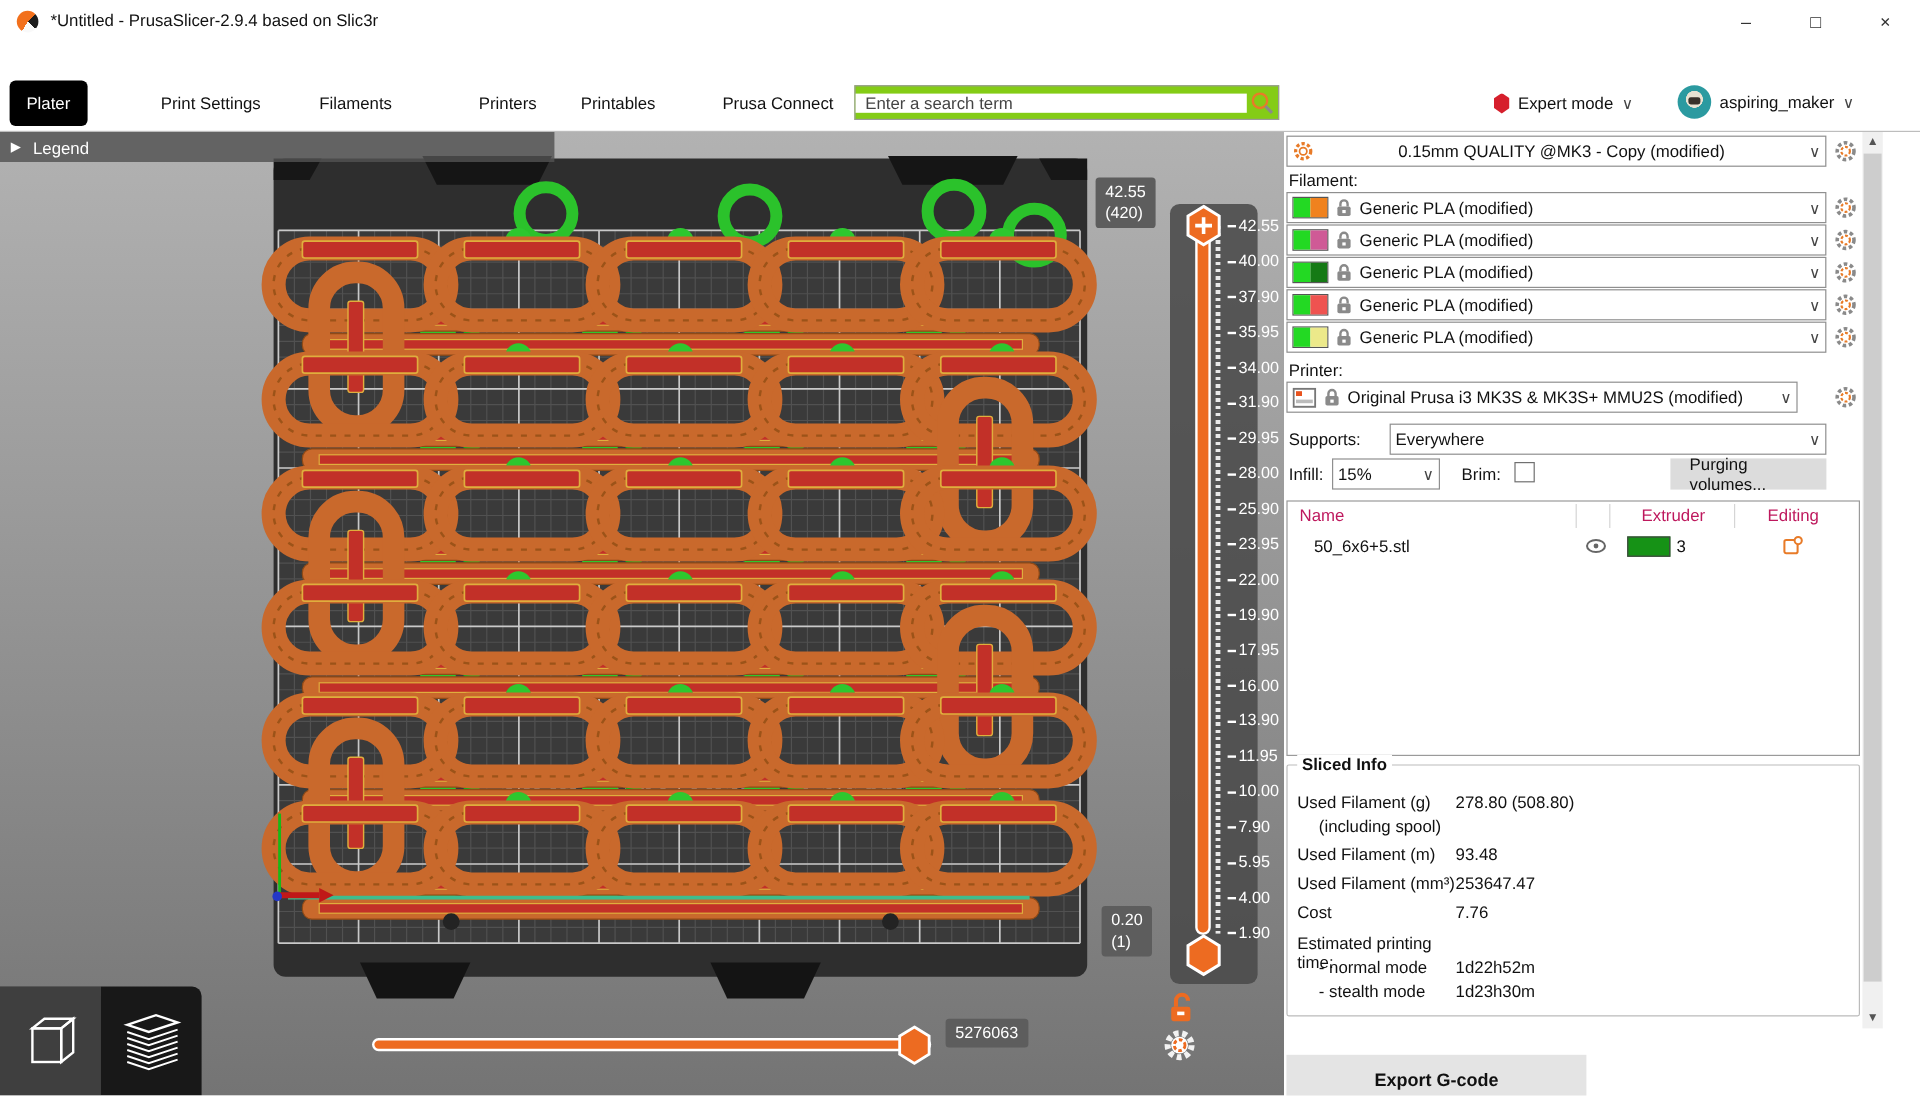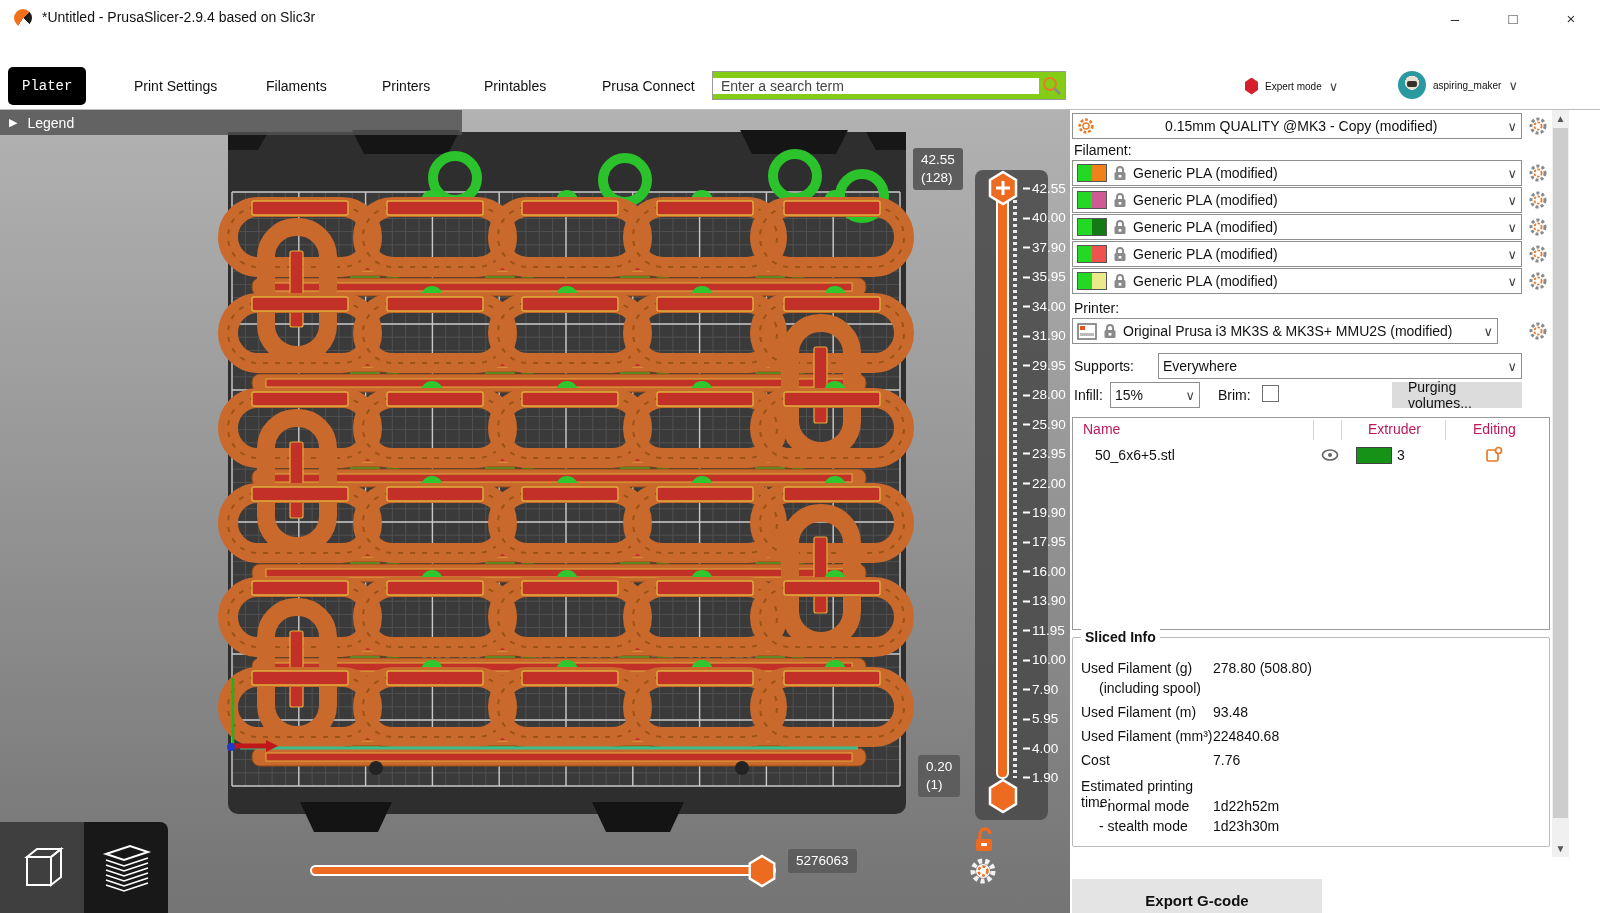--- a/index.html
+++ b/index.html
@@ -27,21 +27,21 @@
   .tab { position:absolute; top:5px; height:38px; display:flex; align-items:center; justify-content:center;
     font-size:14px; color:#111; padding:0 14px; }
   .tab.active { background:#000; color:#fff; border-radius:5px; }
   .searchbox { position:absolute; left:712px; top:9px; width:354px; height:29px; border:1px solid #9a9a9a;
     background:#84cc16; display:flex; align-items:center; }
   .searchbox input { border:none; outline:none; flex:1; font-size:14px; color:#111; padding:0 8px;
     font-family:"Liberation Sans", sans-serif; }
   .searchbox input::placeholder { color:#444; }
   .search-icon { width:26px; height:24px; flex:0 0 26px; }
   .mode-wrap { position:absolute; left:1245px; top:9px; height:30px; display:flex; align-items:center; gap:7px; }
-  .mode-label { font-size:10px; color:#111; }
+  .mode-label { font-size:14px; color:#111; }
   .hex-red { width:13px; height:17px; background:#d61f2c;
     clip-path:polygon(50% 0,100% 26%,100% 74%,50% 100%,0 74%,0 26%); }
   .acct-wrap { position:absolute; left:1398px; top:7px; height:32px; display:flex; align-items:center; gap:7px; }
   .avatar { width:28px; height:28px; border-radius:50%;
     background:radial-gradient(circle at 50% 42%, #e8e2d2 0 32%, #2b9aa0 34% 100%); position:relative; overflow:hidden; }
   .avatar::after { content:""; position:absolute; left:9px; top:10px; width:10px; height:6px; background:#38312a;
     border-radius:2px; }
   .chev { color:#444; font-size:13px; }
 
   
@@ -126,24 +126,24 @@
     <div class="win-btns">
       <div class="win-btn">–</div>
       <div class="win-btn">□</div>
       <div class="win-btn">×</div>
     </div>
   </div>
 
 
   <div class="toolbar">
     <div id="tabs-holder">
-        <div class="tab active" style="left: 8px; font-family: Liberation Mono, monospace;">Plater</div>
+        <div class="tab active" style="left: 8px;">Plater</div>
         <div class="tab" style="left: 120px;">Print Settings</div>
         <div class="tab" style="left: 252px;">Filaments</div>
-        <div class="tab" style="left: 368px;">Printers</div>
+        <div class="tab" style="left: 385px;">Printers</div>
         <div class="tab" style="left: 470px;">Printables</div>
         <div class="tab" style="left: 588px;">Prusa Connect</div>
       </div>
     <div class="searchbox">
       <input placeholder="Enter a search term" style="">
       <svg class="search-icon" viewBox="0 0 26 24">
         <circle cx="11" cy="10" r="6" fill="none" stroke="#e87b28" stroke-width="2"></circle>
         <line x1="15.5" y1="14.5" x2="21" y2="20" stroke="#8a8a8a" stroke-width="2.6"></line>
       </svg>
     </div>
@@ -530,21 +530,21 @@
     <svg class="hexhandle" style="left:987px; top:60px;" viewBox="0 0 32 36">
       <polygon points="16,2 29,10 29,26 16,34 3,26 3,10" fill="#ed6b21" stroke="#fff" stroke-width="2.5"></polygon>
       <path d="M16 11 V25 M9 18 H23" stroke="#fff" stroke-width="3"></path>
     </svg>
     <svg class="hexhandle" style="left:987px; top:668px;" viewBox="0 0 32 36">
       <polygon points="16,2 29,10 29,26 16,34 3,26 3,10" fill="#ed6b21" stroke="#fff" stroke-width="2.5"></polygon>
     </svg>
 
     <div class="tooltip" style="left:913px; top:38px;">
       <div>42.55</div>
-      <div>(128)</div>
+      <div>(420)</div>
     </div>
     <div class="tooltip" style="left:918px; top:645px;">
       <div>0.20</div>
       <div>(1)</div>
     </div>
 
     <svg class="icon-abs" style="left:971px; top:716px;" width="26" height="28" viewBox="0 0 26 28">
       <rect x="5" y="13" width="16" height="12" rx="2" fill="#ed6b21"></rect>
       <path d="M9 13 V8 a5 5 0 0 1 10 0" fill="none" stroke="#ed6b21" stroke-width="3.4"></path>
       <rect x="10" y="17" width="6" height="3" fill="#fff"></rect>
@@ -756,21 +756,21 @@
           <div class="srow" style="top: 42px;">
             <div class="lab" style="padding-left:18px">(including spool)</div>
             <div></div>
           </div>
           <div class="srow" style="top: 66px;">
             <div class="lab" style="padding-left:0px">Used Filament (m)</div>
             <div>93.48</div>
           </div>
           <div class="srow" style="top: 90px;">
             <div class="lab" style="padding-left:0px">Used Filament (mm³)</div>
-            <div>224840.68</div>
+            <div>253647.47</div>
           </div>
           <div class="srow" style="top: 114px;">
             <div class="lab" style="padding-left:0px">Cost</div>
             <div>7.76</div>
           </div>
           <div class="srow" style="top: 140px;">
             <div class="lab" style="padding-left:0px">Estimated printing time:</div>
             <div></div>
           </div>
           <div class="srow" style="top: 160px;">

